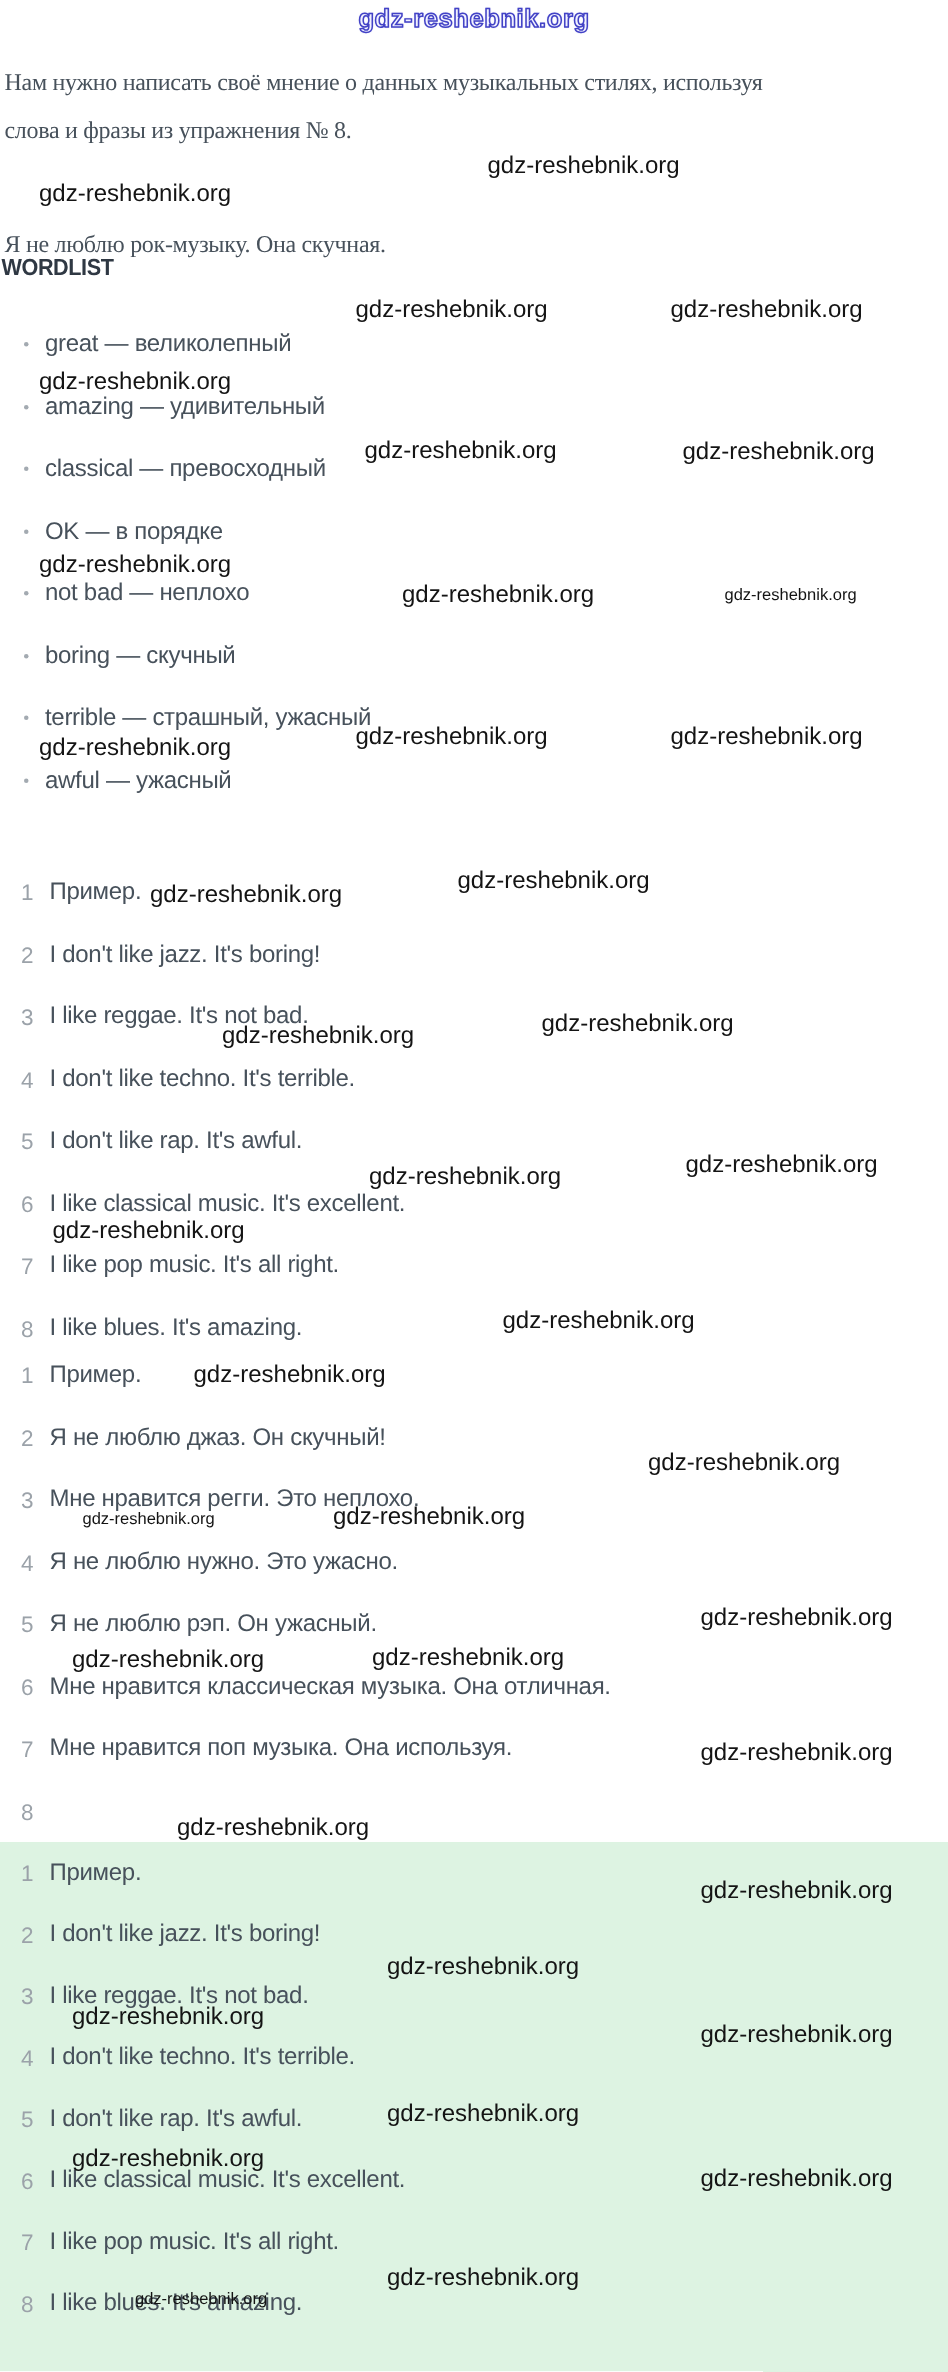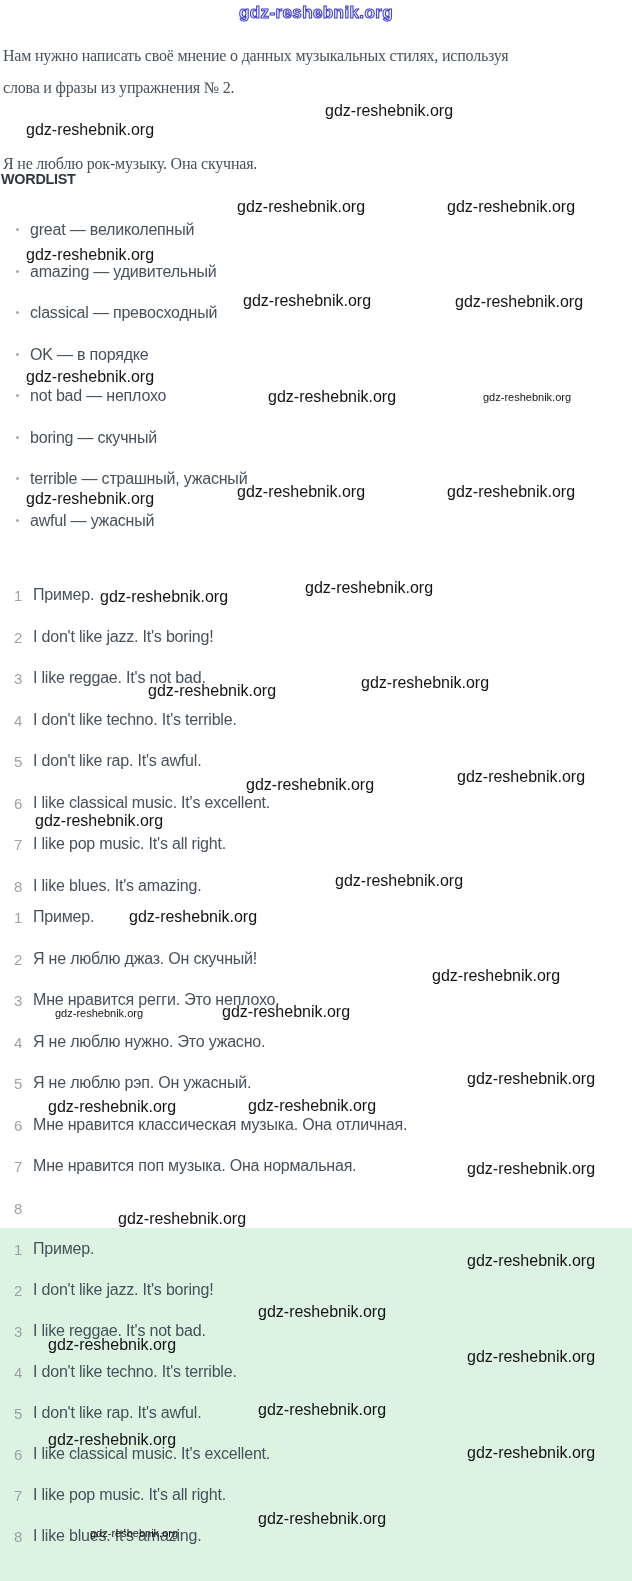--- a/index.html
+++ b/index.html
@@ -41,21 +41,21 @@
   .watermark.small{font-size:11px;}
 </style>
 </head>
 <body>
 
 <div class="page">
 
   <div class="logo">gdz-reshebnik.org</div>
 
   <p class="body-line t-l1">Нам нужно написать своё мнение о данных музыкальных стилях, используя</p>
-  <p class="body-line t-l2">слова и фразы из упражнения № 2.</p>
+  <p class="body-line t-l2">слова и фразы из упражнения № 8.</p>
 
   <p class="body-line ex-dislike">Я не люблю рок-музыку. Она скучная.</p>
 
   <h2 class="wordlist-heading">WORDLIST</h2>
 
   <ul class="wordlist">
 
       <li>
         <span class="bullet"></span>
         <span class="t">great — великолепный</span>
@@ -168,21 +168,21 @@
         <span class="t">Я не люблю рэп. Он ужасный.</span>
       </li>
 
       <li>
         <span class="num">6</span>
         <span class="t">Мне нравится классическая музыка. Она отличная.</span>
       </li>
 
       <li>
         <span class="num">7</span>
-        <span class="t">Мне нравится поп музыка. Она нормальная.</span>
+        <span class="t">Мне нравится поп музыка. Она используя.</span>
       </li>
 
       <li>
         <span class="num">8</span>
       </li>
     </ol>
 
   <div class="green">
     <ol class="num-list list-green">
 

